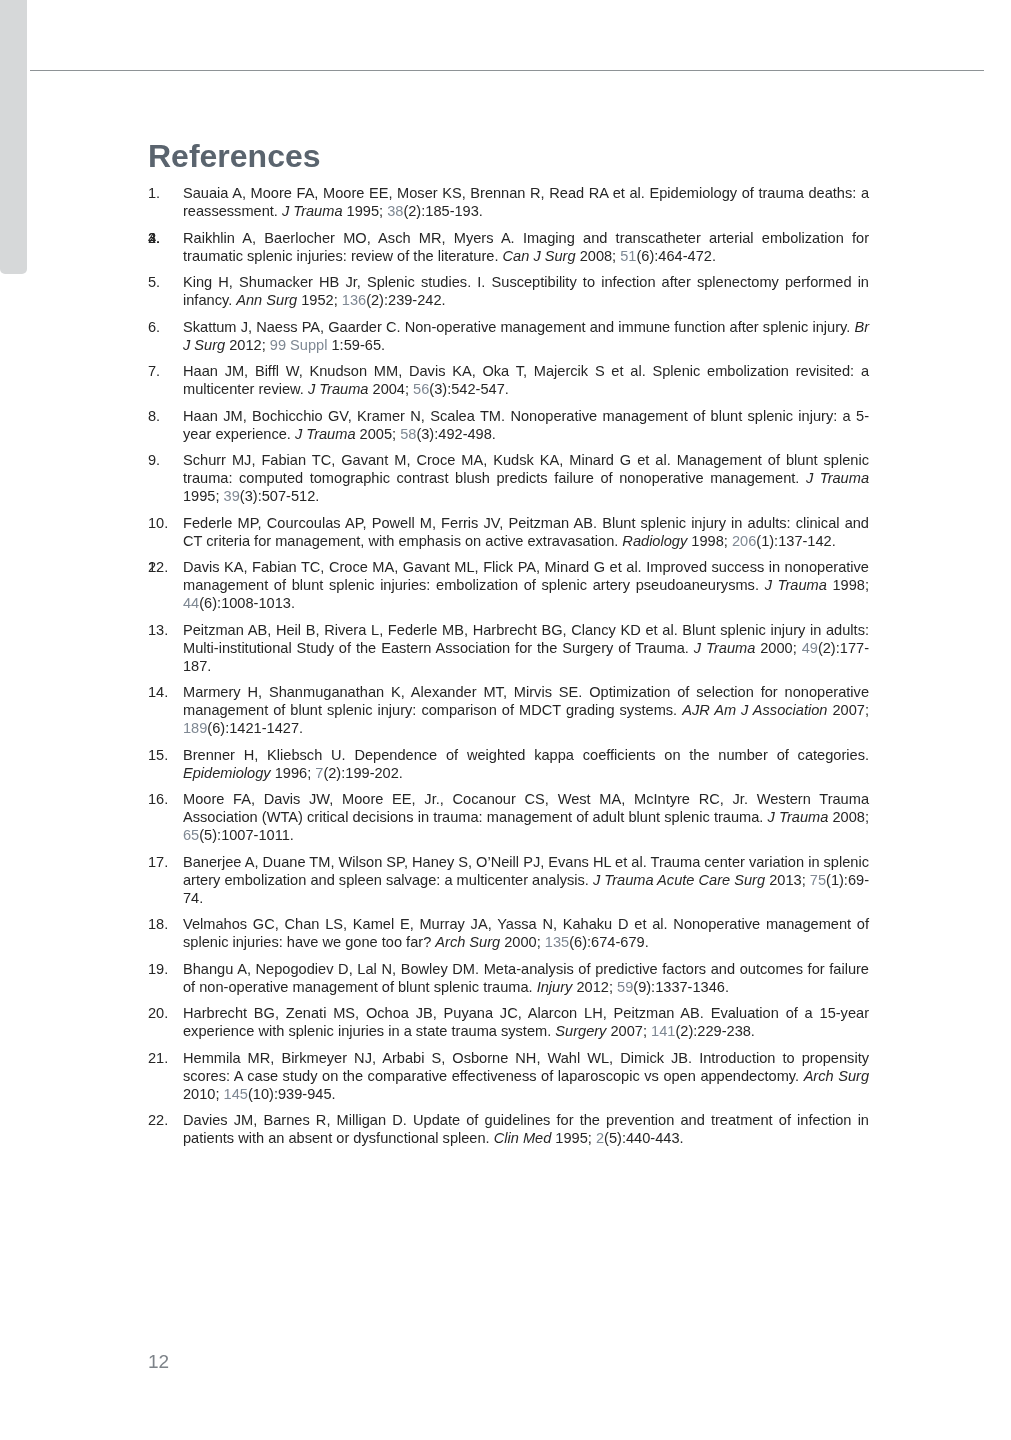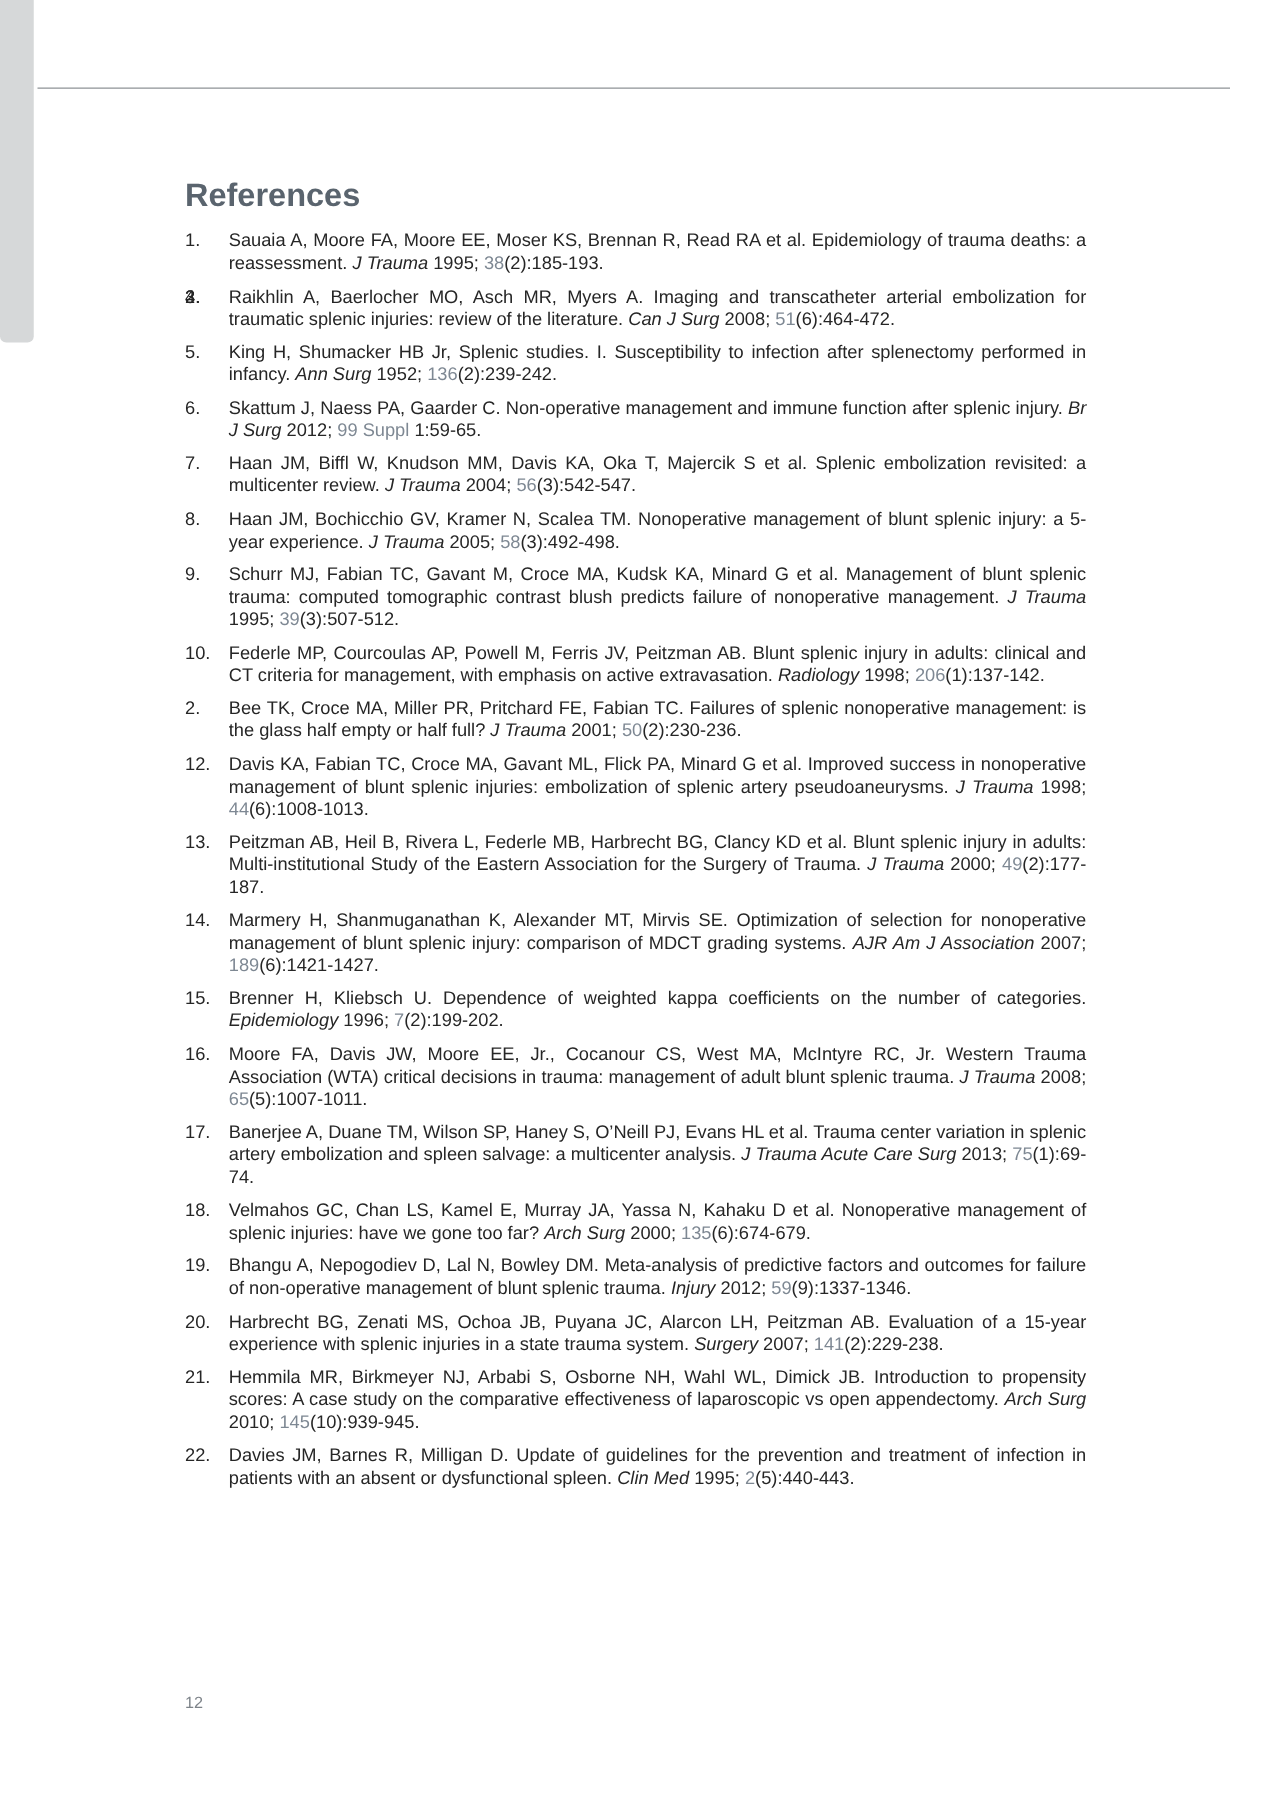--- a/index.html
+++ b/index.html
@@ -34,21 +34,21 @@
     border-top: 1px solid #8e9396;
   }
   .content {
     position: absolute;
     left: 148px;
     top: 141px;
     width: 721px;
   }
   .heading {
     margin: 0 0 13px 0;
-    font-size: 26px;
+    font-size: 32px;
     line-height: 30px;
     font-weight: bold;
     color: #5a646e;
     letter-spacing: 0;
   }
   .ref-list {
     list-style: none;
     margin: 0;
     padding: 0;
   }
@@ -69,21 +69,21 @@
     font-style: italic;
   }
   .vol {
     font-weight: normal;
     color: #7e8893;
   }
   .page-number {
     position: absolute;
     left: 148px;
     top: 1351px;
-    font-size: 13px;
+    font-size: 19px;
     line-height: 22px;
     color: #7d8389;
   }
 </style>
 </head>
 <body>
 
 <div class="page">
   <div class="side-tab"></div>
   <div class="top-rule"></div>
@@ -93,21 +93,21 @@
         <li class="ref-item"><span class="ref-num">1.</span><span class="ref-text"><span>Sauaia A, Moore FA, Moore EE, Moser KS, Brennan R, Read RA et al. Epidemiology of trauma deaths: a reassessment. </span><span class="it">J Trauma</span><span> 1995; </span><span class="vol">38</span><span>(2):185-193.</span></span></li>
         <li class="ref-item"><span class="ref-num">2.</span></li>
         <li class="ref-item"><span class="ref-num">3.</span></li>
         <li class="ref-item"><span class="ref-num">4.</span><span class="ref-text"><span>Raikhlin A, Baerlocher MO, Asch MR, Myers A. Imaging and transcatheter arterial embolization for traumatic splenic injuries: review of the literature. </span><span class="it">Can J Surg</span><span> 2008; </span><span class="vol">51</span><span>(6):464-472.</span></span></li>
         <li class="ref-item"><span class="ref-num">5.</span><span class="ref-text"><span>King H, Shumacker HB Jr, Splenic studies. I. Susceptibility to infection after splenectomy performed in infancy. </span><span class="it">Ann Surg</span><span> 1952; </span><span class="vol">136</span><span>(2):239-242.</span></span></li>
         <li class="ref-item"><span class="ref-num">6.</span><span class="ref-text"><span>Skattum J, Naess PA, Gaarder C. Non-operative management and immune function after splenic injury. </span><span class="it">Br J Surg</span><span> 2012; </span><span class="vol">99 Suppl</span><span> 1:59-65.</span></span></li>
         <li class="ref-item"><span class="ref-num">7.</span><span class="ref-text"><span>Haan JM, Biffl W, Knudson MM, Davis KA, Oka T, Majercik S et al. Splenic embolization revisited: a multicenter review. </span><span class="it">J Trauma</span><span> 2004; </span><span class="vol">56</span><span>(3):542-547.</span></span></li>
         <li class="ref-item"><span class="ref-num">8.</span><span class="ref-text"><span>Haan JM, Bochicchio GV, Kramer N, Scalea TM. Nonoperative management of blunt splenic injury: a 5-year experience. </span><span class="it">J Trauma</span><span> 2005; </span><span class="vol">58</span><span>(3):492-498.</span></span></li>
         <li class="ref-item"><span class="ref-num">9.</span><span class="ref-text"><span>Schurr MJ, Fabian TC, Gavant M, Croce MA, Kudsk KA, Minard G et al. Management of blunt splenic trauma: computed tomographic contrast blush predicts failure of nonoperative management. </span><span class="it">J Trauma</span><span> 1995; </span><span class="vol">39</span><span>(3):507-512.</span></span></li>
         <li class="ref-item"><span class="ref-num">10.</span><span class="ref-text"><span>Federle MP, Courcoulas AP, Powell M, Ferris JV, Peitzman AB. Blunt splenic injury in adults: clinical and CT criteria for management, with emphasis on active extravasation. </span><span class="it">Radiology</span><span> 1998; </span><span class="vol">206</span><span>(1):137-142.</span></span></li>
-        <li class="ref-item"><span class="ref-num">2.</span><span class="ref-text"><span>Bee TK, Croce MA, Miller PR, Pritchard FE, Fabian TC. Failures of splenic nonoperative management: is the glass half empty or half full? </span><span class="it">J Trauma</span><span> 2001; </span><span class="vol">50</span><span>(2):230-236.</span></span></li>
+        <li class="ref-item"><span class="ref-num">2.</span></li>
         <li class="ref-item"><span class="ref-num">12.</span><span class="ref-text"><span>Davis KA, Fabian TC, Croce MA, Gavant ML, Flick PA, Minard G et al. Improved success in nonoperative management of blunt splenic injuries: embolization of splenic artery pseudoaneurysms. </span><span class="it">J Trauma</span><span> 1998; </span><span class="vol">44</span><span>(6):1008-1013.</span></span></li>
         <li class="ref-item"><span class="ref-num">13.</span><span class="ref-text"><span>Peitzman AB, Heil B, Rivera L, Federle MB, Harbrecht BG, Clancy KD et al. Blunt splenic injury in adults: Multi-institutional Study of the Eastern Association for the Surgery of Trauma. </span><span class="it">J Trauma</span><span> 2000; </span><span class="vol">49</span><span>(2):177-187.</span></span></li>
         <li class="ref-item"><span class="ref-num">14.</span><span class="ref-text"><span>Marmery H, Shanmuganathan K, Alexander MT, Mirvis SE. Optimization of selection for nonoperative management of blunt splenic injury: comparison of MDCT grading systems. </span><span class="it">AJR Am J Association</span><span> 2007; </span><span class="vol">189</span><span>(6):1421-1427.</span></span></li>
         <li class="ref-item"><span class="ref-num">15.</span><span class="ref-text"><span>Brenner H, Kliebsch U. Dependence of weighted kappa coefficients on the number of categories. </span><span class="it">Epidemiology</span><span> 1996; </span><span class="vol">7</span><span>(2):199-202.</span></span></li>
         <li class="ref-item"><span class="ref-num">16.</span><span class="ref-text"><span>Moore FA, Davis JW, Moore EE, Jr., Cocanour CS, West MA, McIntyre RC, Jr. Western Trauma Association (WTA) critical decisions in trauma: management of adult blunt splenic trauma. </span><span class="it">J Trauma</span><span> 2008; </span><span class="vol">65</span><span>(5):1007-1011.</span></span></li>
         <li class="ref-item"><span class="ref-num">17.</span><span class="ref-text"><span>Banerjee A, Duane TM, Wilson SP, Haney S, O’Neill PJ, Evans HL et al. Trauma center variation in splenic artery embolization and spleen salvage: a multicenter analysis. </span><span class="it">J Trauma Acute Care Surg</span><span> 2013; </span><span class="vol">75</span><span>(1):69-74.</span></span></li>
         <li class="ref-item"><span class="ref-num">18.</span><span class="ref-text"><span>Velmahos GC, Chan LS, Kamel E, Murray JA, Yassa N, Kahaku D et al. Nonoperative management of splenic injuries: have we gone too far? </span><span class="it">Arch Surg</span><span> 2000; </span><span class="vol">135</span><span>(6):674-679.</span></span></li>
         <li class="ref-item"><span class="ref-num">19.</span><span class="ref-text"><span>Bhangu A, Nepogodiev D, Lal N, Bowley DM. Meta-analysis of predictive factors and outcomes for failure of non-operative management of blunt splenic trauma. </span><span class="it">Injury</span><span> 2012; </span><span class="vol">59</span><span>(9):1337-1346.</span></span></li>
         <li class="ref-item"><span class="ref-num">20.</span><span class="ref-text"><span>Harbrecht BG, Zenati MS, Ochoa JB, Puyana JC, Alarcon LH, Peitzman AB. Evaluation of a 15-year experience with splenic injuries in a state trauma system. </span><span class="it">Surgery</span><span> 2007; </span><span class="vol">141</span><span>(2):229-238.</span></span></li>
         <li class="ref-item"><span class="ref-num">21.</span><span class="ref-text"><span>Hemmila MR, Birkmeyer NJ, Arbabi S, Osborne NH, Wahl WL, Dimick JB. Introduction to propensity scores: A case study on the comparative effectiveness of laparoscopic vs open appendectomy. </span><span class="it">Arch Surg</span><span> 2010; </span><span class="vol">145</span><span>(10):939-945.</span></span></li>

